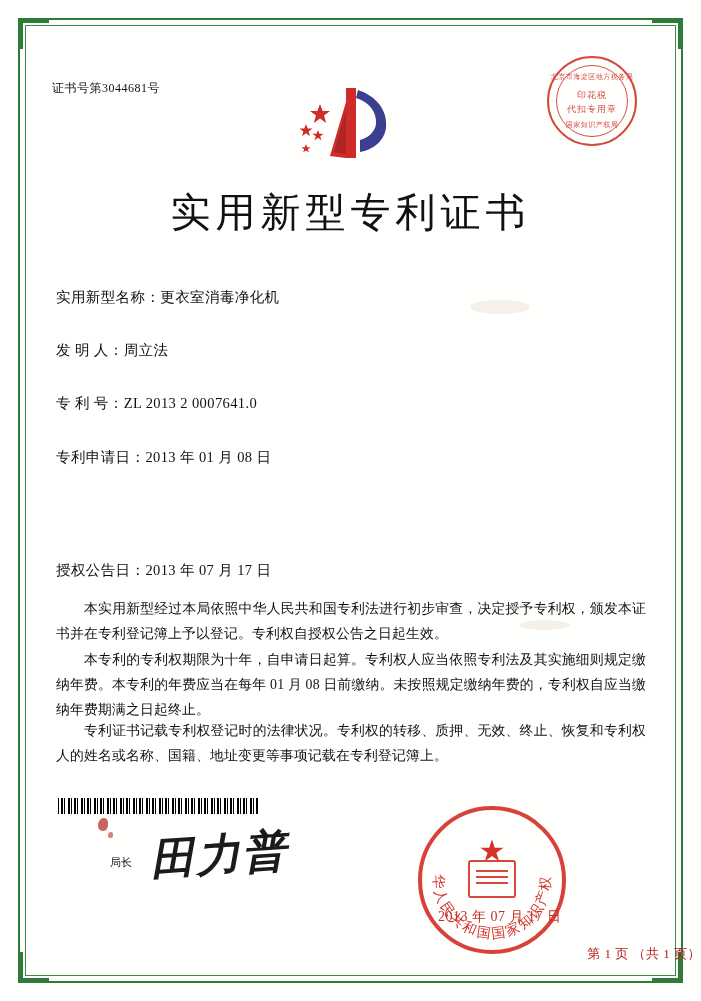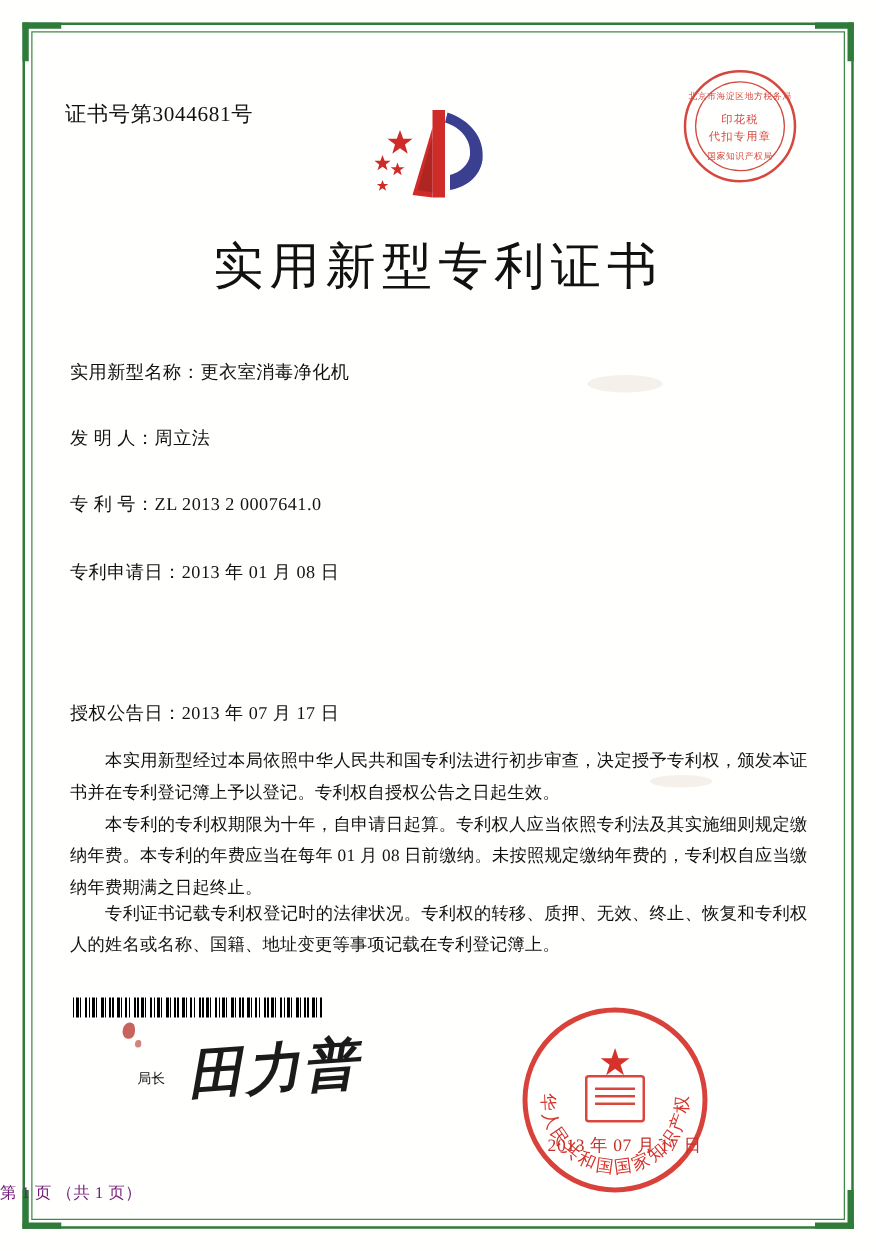--- a/index.html
+++ b/index.html
@@ -46,21 +46,21 @@
   }
   .corner.tl { left: 18px;  top: 18px;    border-left-width: 5px; border-top-width: 5px; }
   .corner.tr { right: 18px; top: 18px;    border-right-width: 5px; border-top-width: 5px; }
   .corner.bl { left: 18px;  bottom: 18px; border-left-width: 5px; border-bottom-width: 5px; }
   .corner.br { right: 18px; bottom: 18px; border-right-width: 5px; border-bottom-width: 5px; }
 
   
   .cert-no {
     position: absolute;
     left: 52px; top: 80px;
-    font-size: 17px;
+    font-size: 12px;
     letter-spacing: 0.5px;
     color: #111;
   }
 
   
   .logo {
     position: absolute;
     left: 290px; top: 82px;
     width: 120px; height: 82px;
   }
@@ -246,23 +246,23 @@
     color: #c4302a;
     letter-spacing: .5px;
     white-space: nowrap;
   }
 
   
   .footer {
     position: absolute;
     left: 0; right: 0;
     bottom: 38px;
-    text-align: left;
+    text-align: right;
     font-size: 13px;
-    color: #701a75;
+    color: #b91c1c;
     letter-spacing: .5px;
   }
 
   .scuff {
     position: absolute;
     border-radius: 50%;
     background: #d9c9b0;
     opacity: .25;
   }
 </style>

